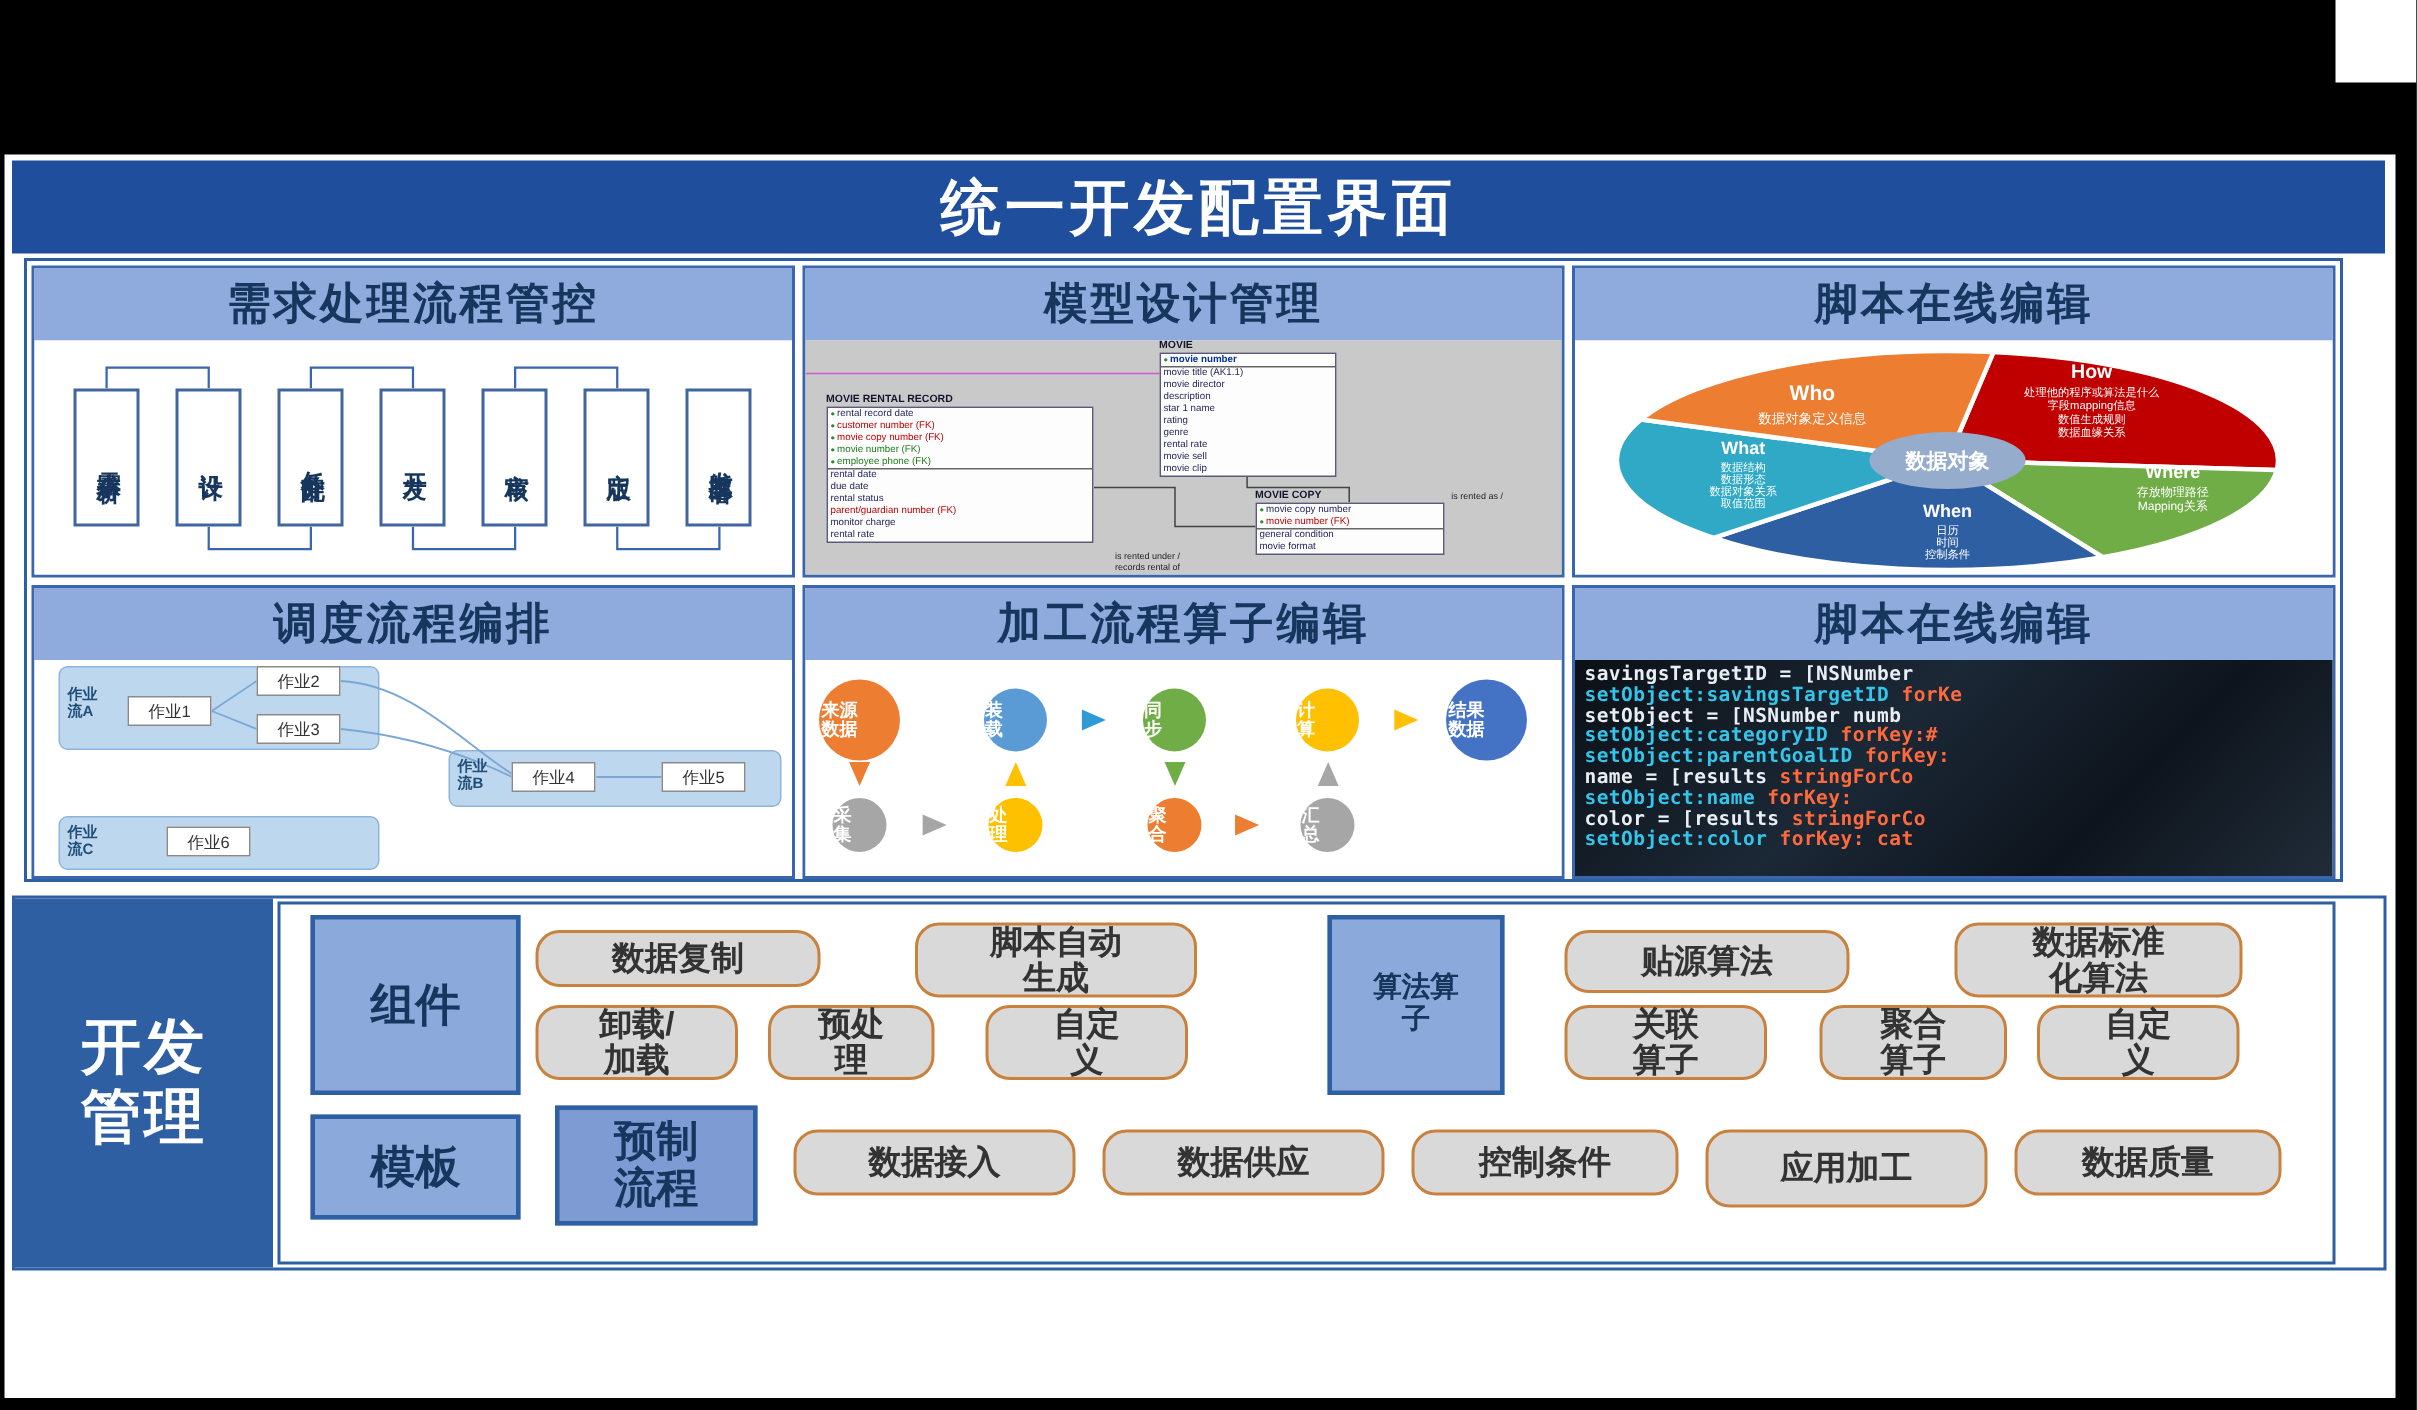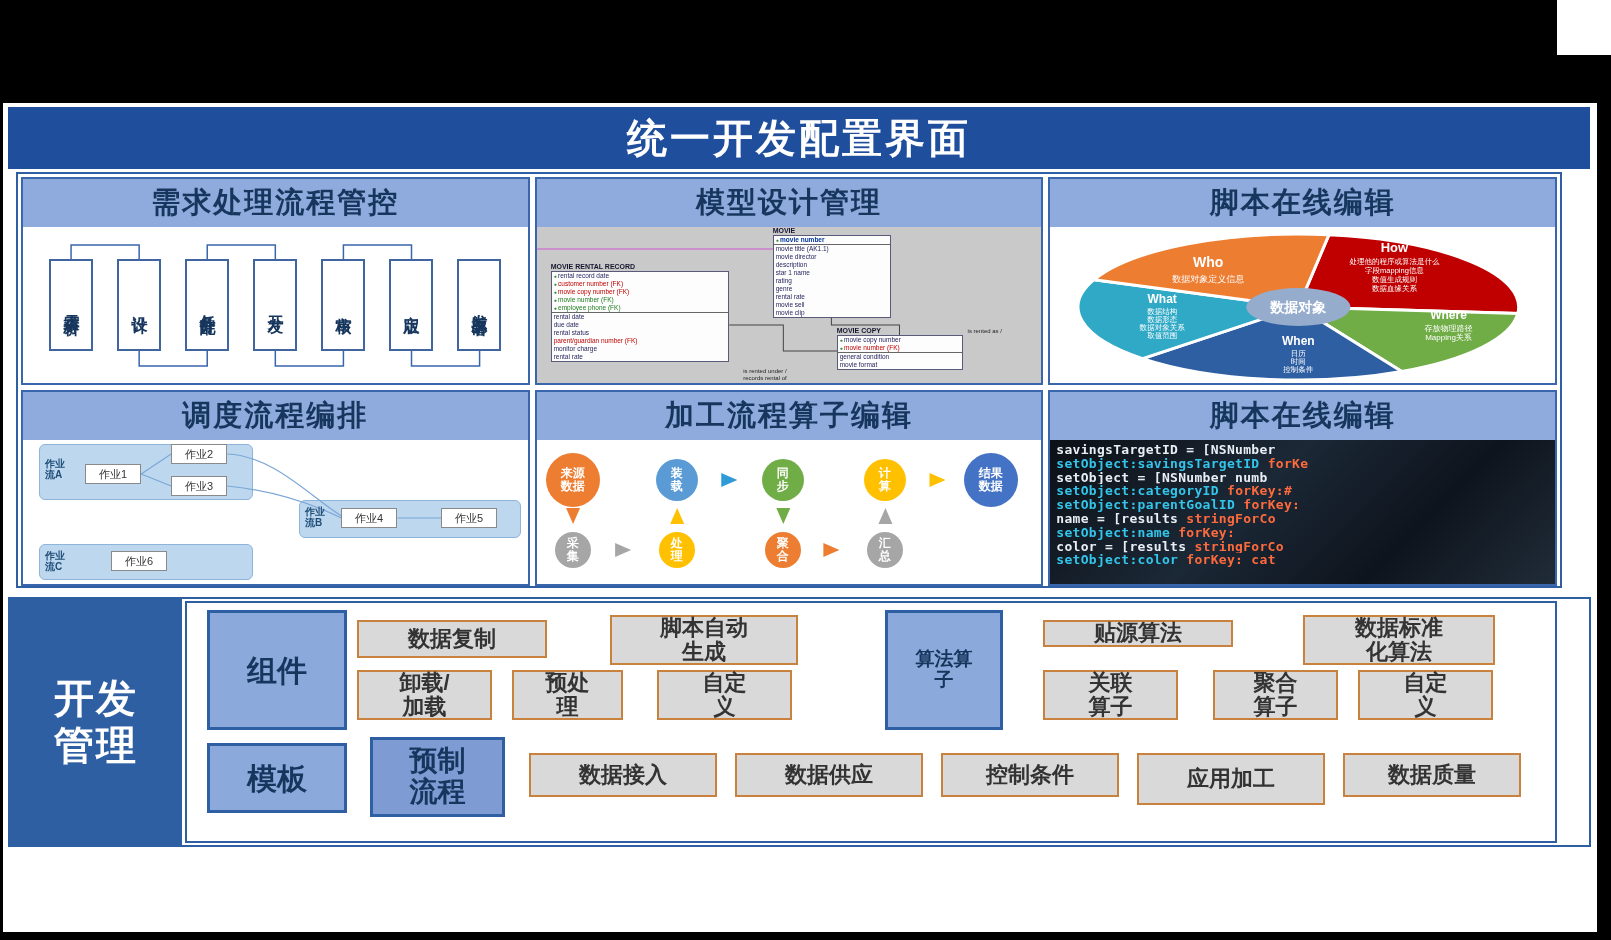--- a/index.html
+++ b/index.html
@@ -44,21 +44,21 @@
   .pie-line{fill:#fff;text-anchor:middle;}
 
   
   .flowbox{position:absolute;background:#BDD7EE;border:1.5px solid #8EB4DC;border-radius:6px;box-sizing:border-box;}
   .flowlabel{position:absolute;width:24px;font-size:10px;font-weight:bold;color:#1F4E79;line-height:11px;}
   .jobbox{position:absolute;width:56px;height:20px;background:#fff;border:1px solid #8a8a8a;
           box-sizing:border-box;display:flex;align-items:center;justify-content:center;
           font-size:11px;color:#333;}
 
   
-  .pnode{position:absolute;border-radius:50%;display:flex;align-items:center;justify-content:center;
+  .pnode{position:absolute;border-radius:50%;display:flex;align-items:center;
          color:#fff;font-weight:bold;text-align:center;line-height:1.05;font-size:12px;}
   .pnode span{display:block;}
   .n-orange{background:#ED7D31;} .n-blue{background:#5B9BD5;} .n-green{background:#70AD47;}
   .n-yellow{background:#FFC000;} .n-dblue{background:#4472C4;} .n-gray{background:#A6A6A6;}
 
   
   .code-body{background:linear-gradient(135deg,#0C1016 0%,#1B2836 40%,#0E141D 70%,#202C38 100%);
              font-family:"DejaVu Sans Mono","Liberation Mono",monospace;font-weight:bold;
              font-size:13px;line-height:13.8px;padding:3px 6px;box-sizing:border-box;}
   .code-line{white-space:nowrap;overflow:hidden;letter-spacing:0.3px;}
@@ -71,21 +71,21 @@
               box-sizing:border-box;background:#fff;}
   .dev-box{position:absolute;left:7px;top:496px;width:172px;height:246px;background:#2E5FA3;
            display:flex;flex-direction:column;align-items:center;justify-content:center;}
   .dev-line{color:#fff;font-size:40px;font-weight:bold;line-height:1.18;letter-spacing:2px;}
   .inner-box{position:absolute;left:182px;top:498px;width:1372px;height:242px;border:2px solid #2E5FA3;
              box-sizing:border-box;background:#fff;}
   .label-box{position:absolute;background:#8CA9DB;border:3px solid #2E5FA3;box-sizing:border-box;
              display:flex;align-items:center;justify-content:center;text-align:center;
              color:#17365D;font-weight:bold;font-size:30px;line-height:1.1;}
   .label-box.prefab{background:#7E9BD4;font-size:28px;}
-  .btn{position:absolute;background:#D9D9D9;border:2px solid #C9823E;border-radius:0;box-sizing:border-box;
+  .btn{position:absolute;background:#D9D9D9;border:2px solid #C9823E;border-radius:16px;box-sizing:border-box;
        display:flex;align-items:center;justify-content:center;text-align:center;
        color:#333;font-weight:bold;font-size:22px;line-height:1.1;}
 </style>
 </head>
 <body>
 
 <div class="screen">
   <div class="main">
 
     <div class="title-bar">
@@ -321,21 +321,21 @@
       <div class="btn" style="left:325px;top:67px;width:111px;height:50px">
           <span style="width:46px">预处理</span>
         </div>
       <div class="btn" style="left:470px;top:67px;width:135px;height:50px">
           <span style="width:46px">自定义</span>
         </div>
 
       <div class="label-box" style="left:698px;top:7px;width:118px;height:120px;font-size:19px">
         <span style="width:60px">算法算子</span>
       </div>
-      <div class="btn" style="left:856px;top:17px;width:190px;height:27px">
+      <div class="btn" style="left:856px;top:17px;width:190px;height:42px">
           <span>贴源算法</span>
         </div>
       <div class="btn" style="left:1116px;top:12px;width:192px;height:50px">
           <span style="width:96px">数据标准化算法</span>
         </div>
       <div class="btn" style="left:856px;top:67px;width:135px;height:50px">
           <span style="width:46px">关联算子</span>
         </div>
       <div class="btn" style="left:1026px;top:67px;width:125px;height:50px">
           <span style="width:46px">聚合算子</span>

